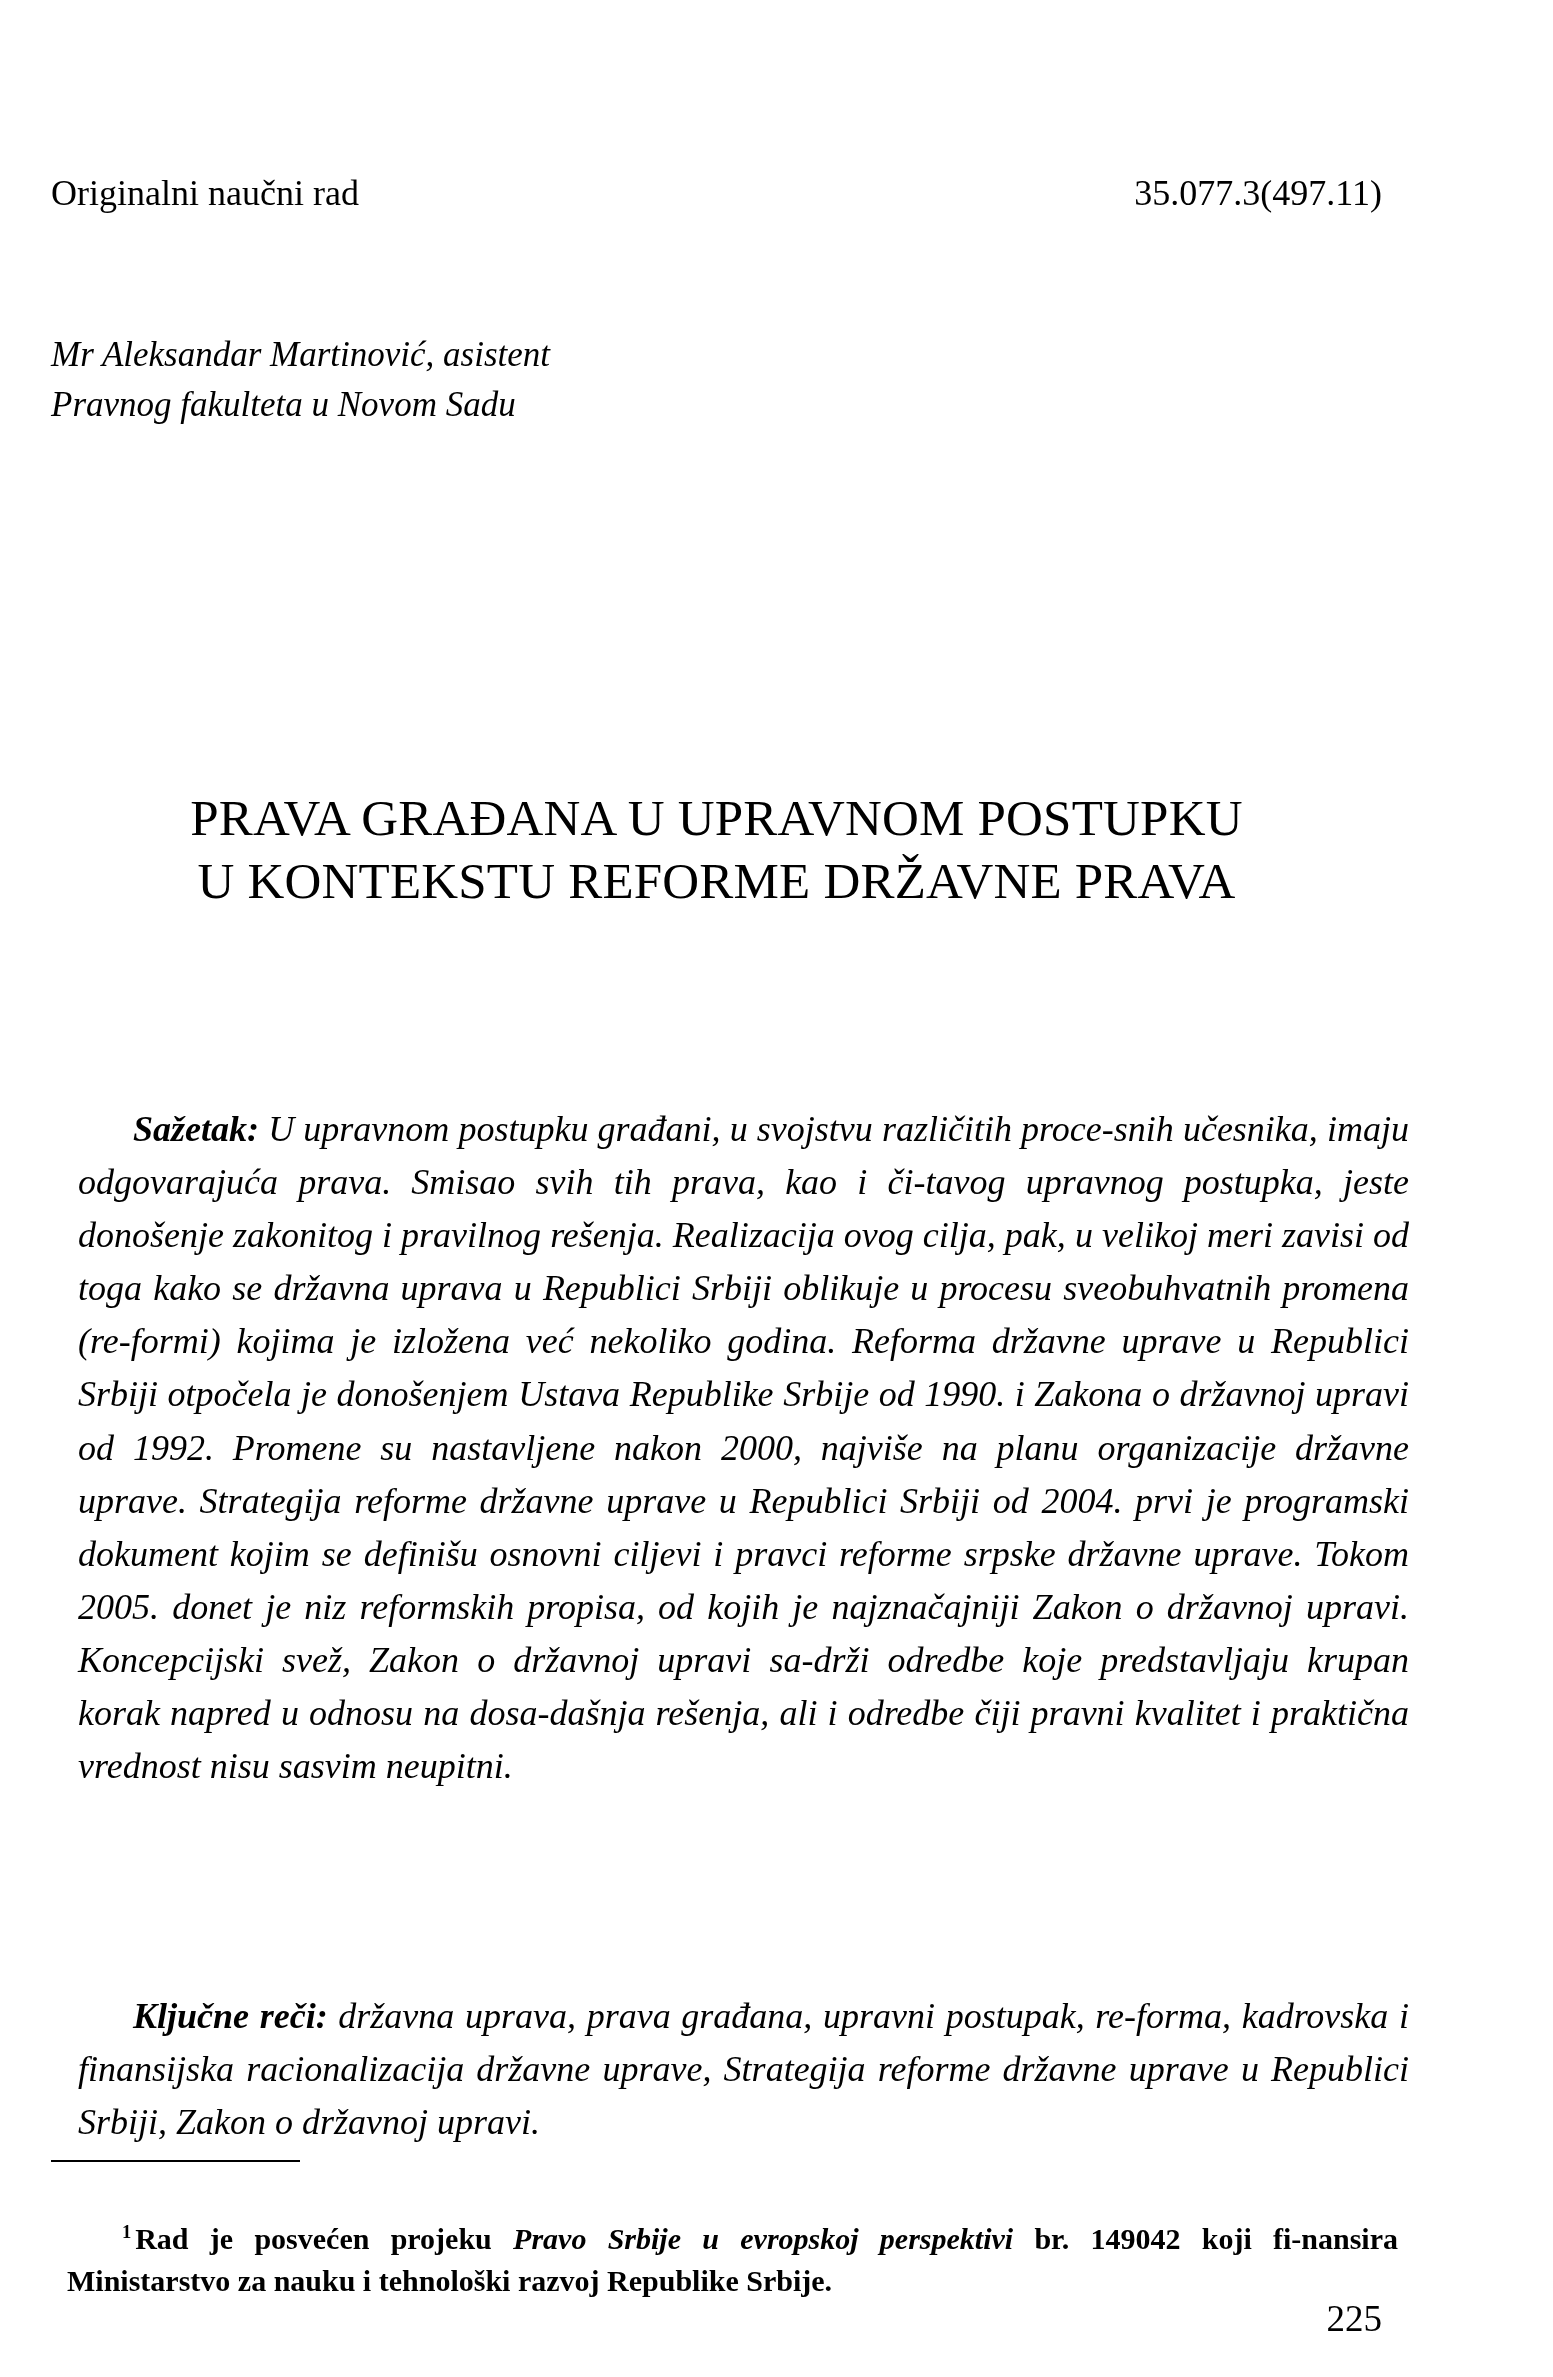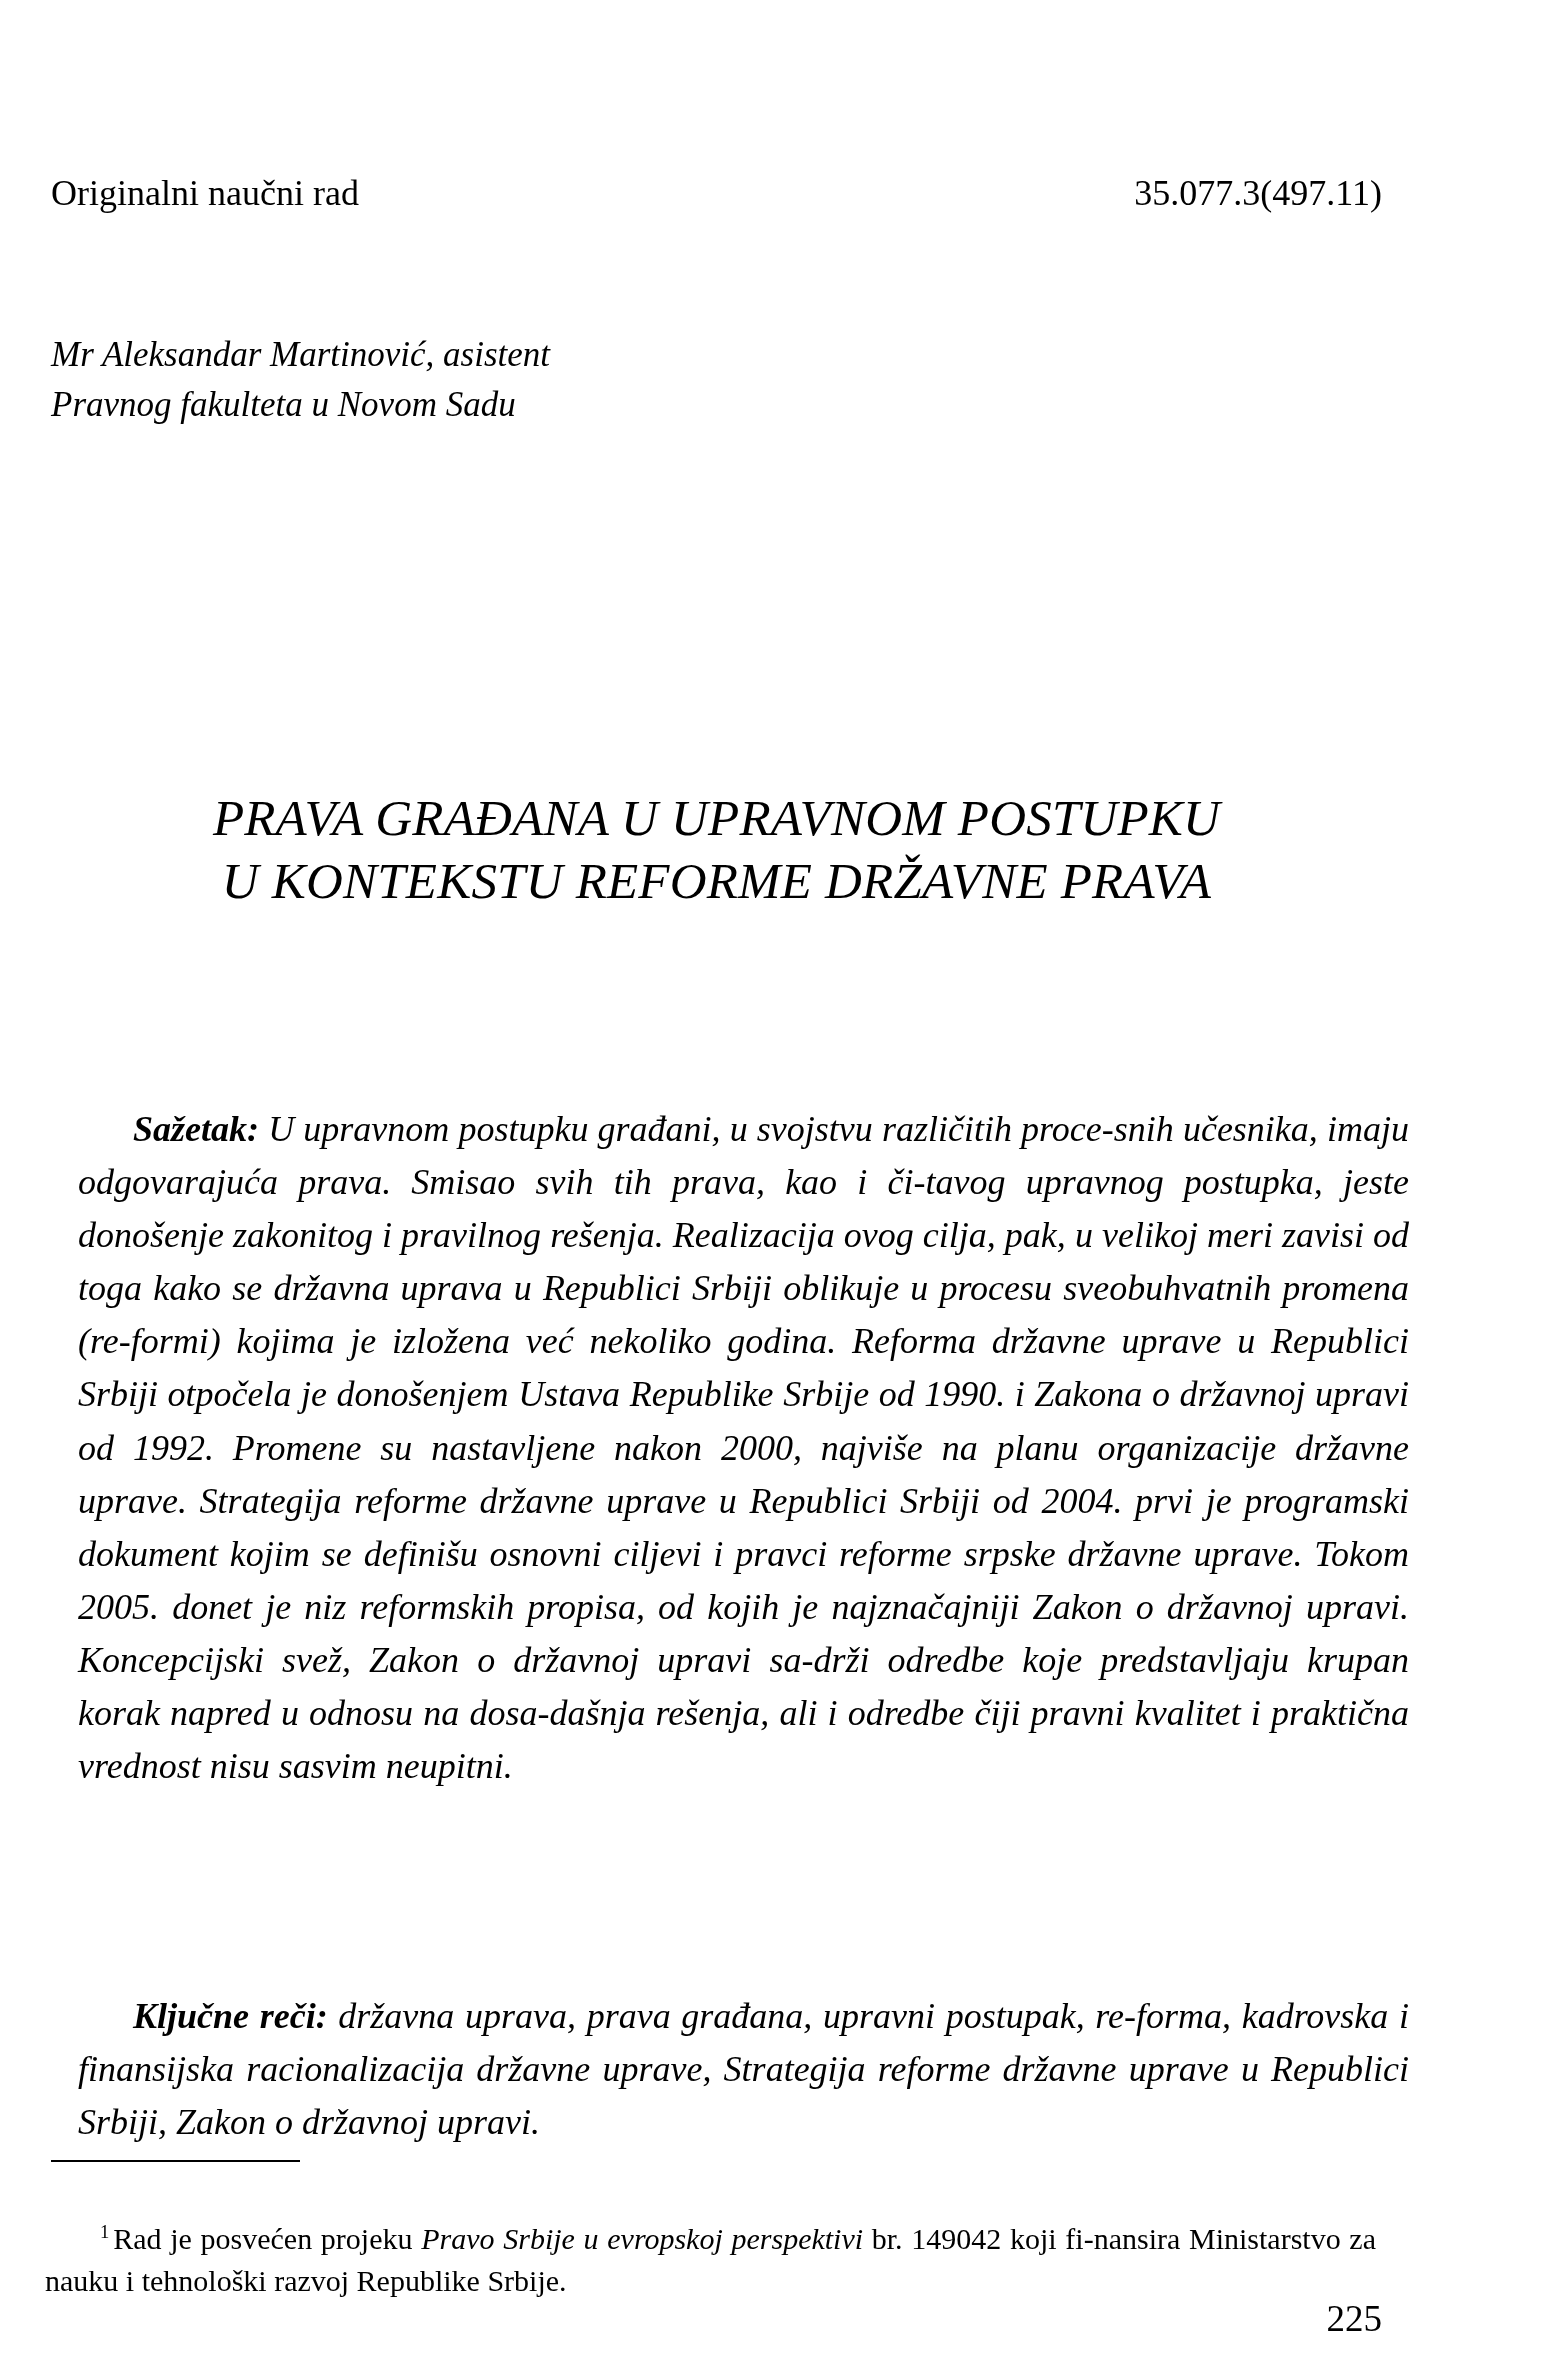--- a/index.html
+++ b/index.html
@@ -53,21 +53,21 @@
     position: absolute;
     left: 51px;
     top: 753px;
     width: 1331px;
     text-align: center;
     font-size: 51px;
     line-height: 1.24;
     font-weight: 400;
     letter-spacing: 0.2px;
   }
-  .title .ln { display: block; white-space: nowrap; font-style: italic; }
+  .title .ln { display: block; white-space: nowrap; }
   .title sup {
     font-size: 0.48em;
     vertical-align: super;
     line-height: 0;
   }
 
   
   .abstract, .keywords {
     position: absolute;
     left: 51px;
@@ -97,27 +97,28 @@
   .fn-rule {
     position: absolute;
     left: 51px;
     top: 2160px;
     width: 249px;
     height: 0;
     border-top: 2.9px solid #000000;
   }
   .footnote {
     position: absolute;
-    left: 45px;
+    left: 67px;
     top: 2188px;
     width: 1331px;
     font-size: 30px;
     line-height: 1.40;
     text-align: justify;
     text-indent: 55px;
+    font-weight: bold;
   }
   .footnote sup {
     font-size: 0.62em;
     vertical-align: super;
     line-height: 0;
     padding-right: 3.9px;
   }
   .footnote .it { font-style: italic; }
 
   

